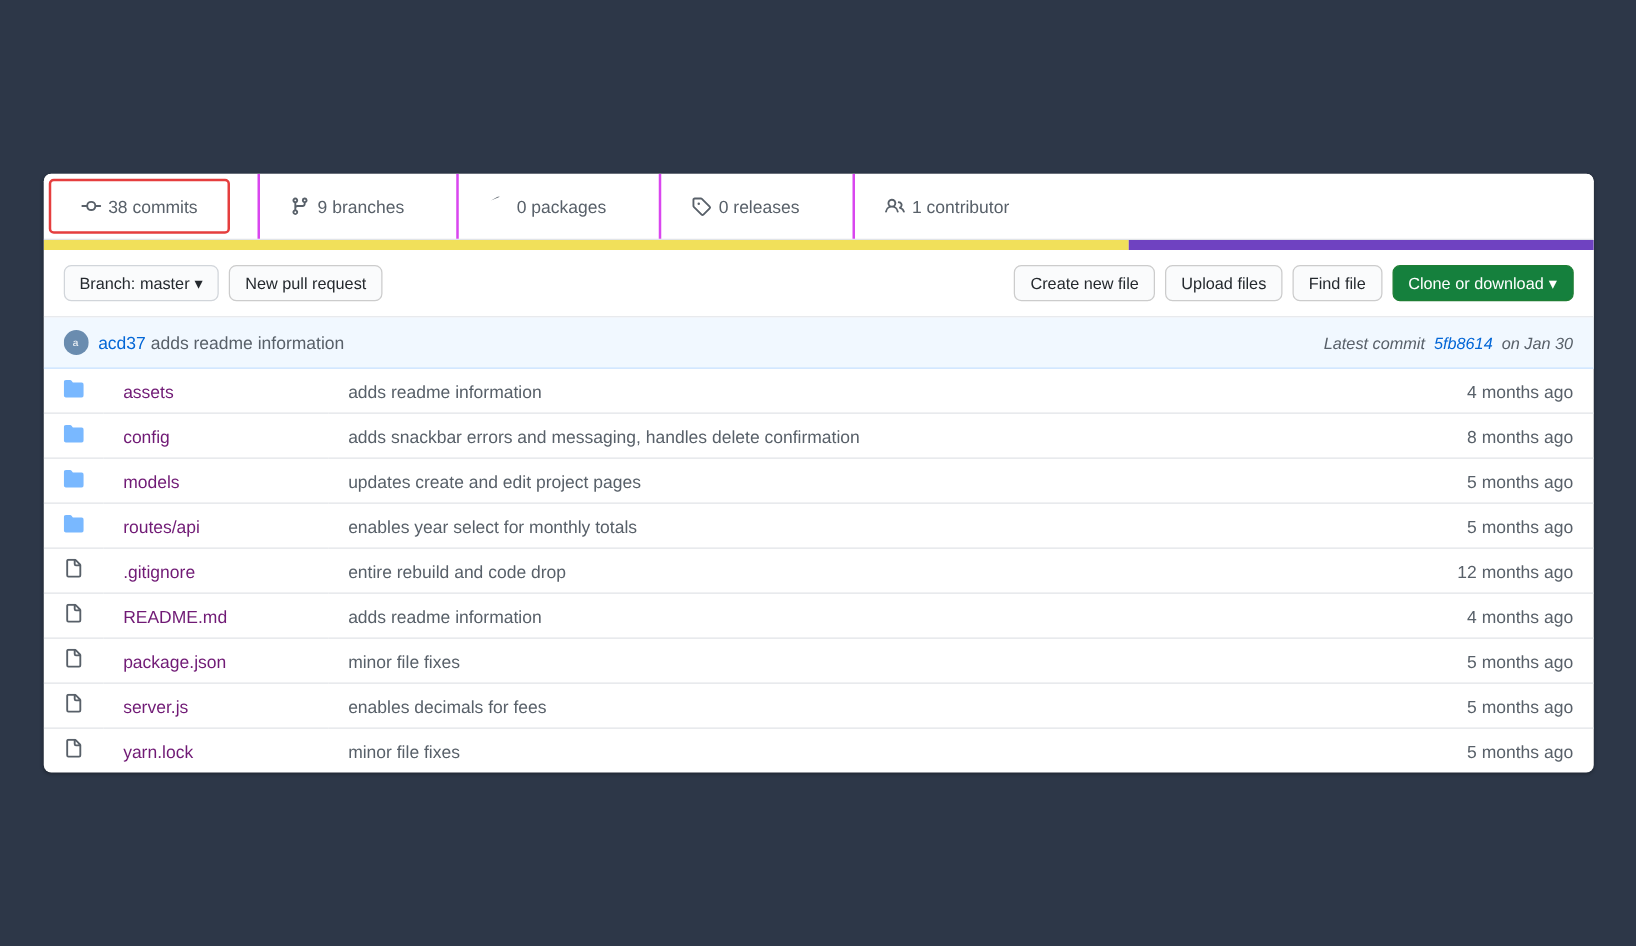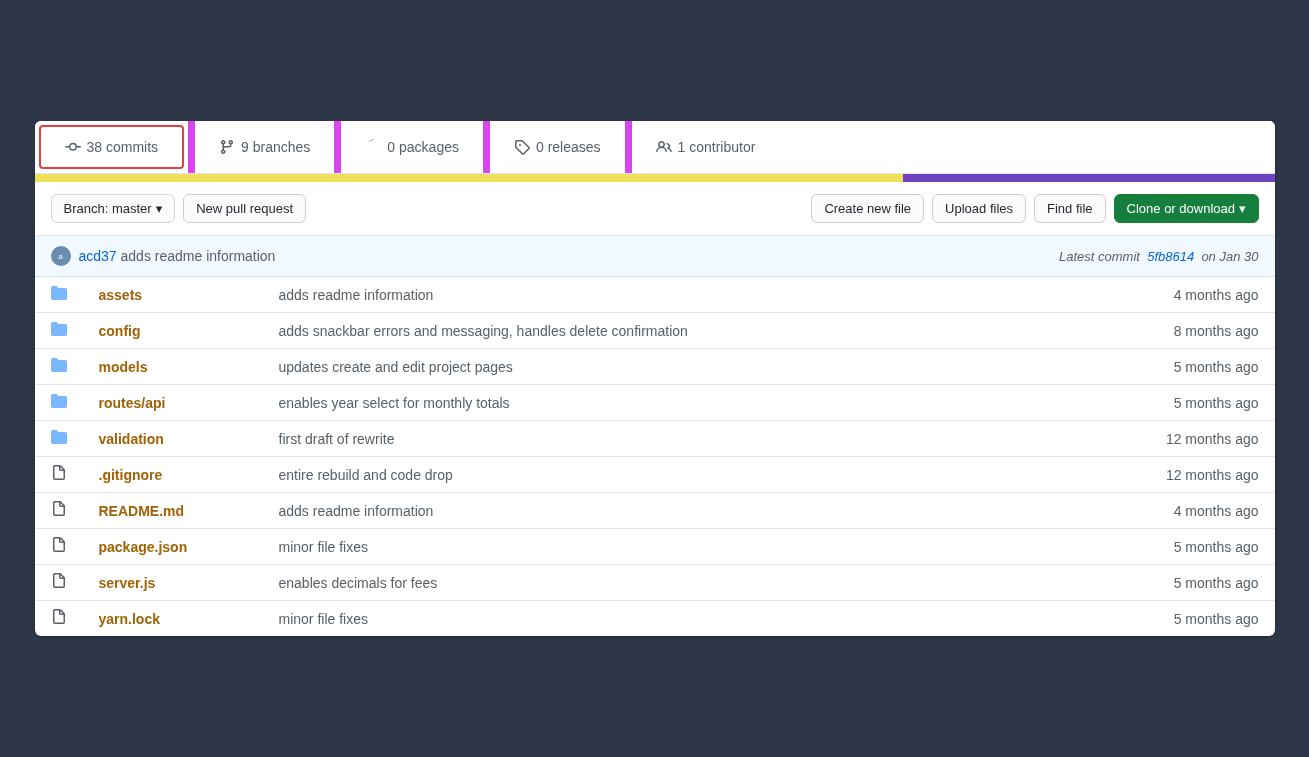--- a/index.html
+++ b/index.html
@@ -21,20 +21,21 @@
       box-shadow: 0 1px 3px rgba(0,0,0,0.3);
     }
 
     
     .stats-bar {
       display: flex;
       align-items: stretch;
       border-bottom: 1px solid #e1e4e8;
       background: #fff;
       position: relative;
+      gap: 18px;
     }
     .stat-item {
       display: flex;
       align-items: center;
       gap: 6px;
       padding: 12px 24px;
       font-size: 14px;
       color: #586069;
       cursor: pointer;
       text-decoration: none;
@@ -131,27 +132,27 @@
     .commit-info a { color: #0366d6; text-decoration: none; }
     .commit-meta { margin-left: auto; color: #586069; font-size: 13px; font-style: italic; }
 
     
     .file-table { width: 100%; border-collapse: collapse; }
     .file-row { border-bottom: 1px solid #e1e4e8; }
     .file-row:last-child { border-bottom: none; }
     .file-row td { padding: 8px 16px; font-size: 14px; }
     .file-icon { width: 30px; }
     .file-name { width: 180px; }
-    .file-name a { color: #a16207; text-decoration: none; font-weight: bold; }
+    .file-name a { color: #701a75; text-decoration: none; }
     .file-message { color: #586069; }
     .file-time { text-align: right; color: #586069; white-space: nowrap; }
 
     
     .stats-bar .stat-item + .stat-item {
-      border-left: 7px solid #d946ef;
+      border-left: 2px solid #d946ef;
       align-items: center;
     }
     .stats-bar .stat-item.highlighted {
       border-left: 2px solid #e53e3e;
     }
   </style>
 </head>
 <body>
 
 <div class="container">
@@ -284,30 +285,20 @@
       <td class="file-icon"><svg width="16" height="16" viewBox="0 0 16 16" fill="#79b8ff">
               <path d="M1.75 1A1.75 1.75 0 000 2.75v10.5C0 14.216.784 15 1.75 15h12.5A1.75 1.75 0 0016 13.25v-8.5A1.75 1.75 0 0014.25 3H7.5a.25.25 0 01-.2-.1l-.9-1.2C6.07 1.26 5.55 1 5 1H1.75z"></path>
             </svg></td>
       <td class="file-name">
         <a href="#">routes/api</a>
       </td>
       <td class="file-message">enables year select for monthly totals</td>
       <td class="file-time">5 months ago</td>
     </tr>
         <tr class="file-row">
-      <td class="file-icon"><svg width="16" height="16" viewBox="0 0 16 16" fill="#79b8ff">
-              <path d="M1.75 1A1.75 1.75 0 000 2.75v10.5C0 14.216.784 15 1.75 15h12.5A1.75 1.75 0 0016 13.25v-8.5A1.75 1.75 0 0014.25 3H7.5a.25.25 0 01-.2-.1l-.9-1.2C6.07 1.26 5.55 1 5 1H1.75z"></path>
-            </svg></td>
-      <td class="file-name">
-        <a href="#">validation</a>
-      </td>
-      <td class="file-message">first draft of rewrite</td>
-      <td class="file-time">12 months ago</td>
-    </tr>
-        <tr class="file-row">
       <td class="file-icon"><svg width="16" height="16" viewBox="0 0 16 16" fill="#586069">
               <path fill-rule="evenodd" d="M3.75 1.5a.25.25 0 00-.25.25v11.5c0 .138.112.25.25.25h8.5a.25.25 0 00.25-.25V6H9.75A1.75 1.75 0 018 4.25V1.5H3.75zm5.75.56v2.19c0 .138.112.25.25.25h2.19L9.5 2.06zM2 1.75C2 .784 2.784 0 3.75 0h5.086c.464 0 .909.184 1.237.513l3.414 3.414c.329.328.513.773.513 1.237v8.086A1.75 1.75 0 0112.25 15h-8.5A1.75 1.75 0 012 13.25V1.75z"></path>
             </svg></td>
       <td class="file-name">
         <a href="#">.gitignore</a>
       </td>
       <td class="file-message">entire rebuild and code drop</td>
       <td class="file-time">12 months ago</td>
     </tr>
         <tr class="file-row">

